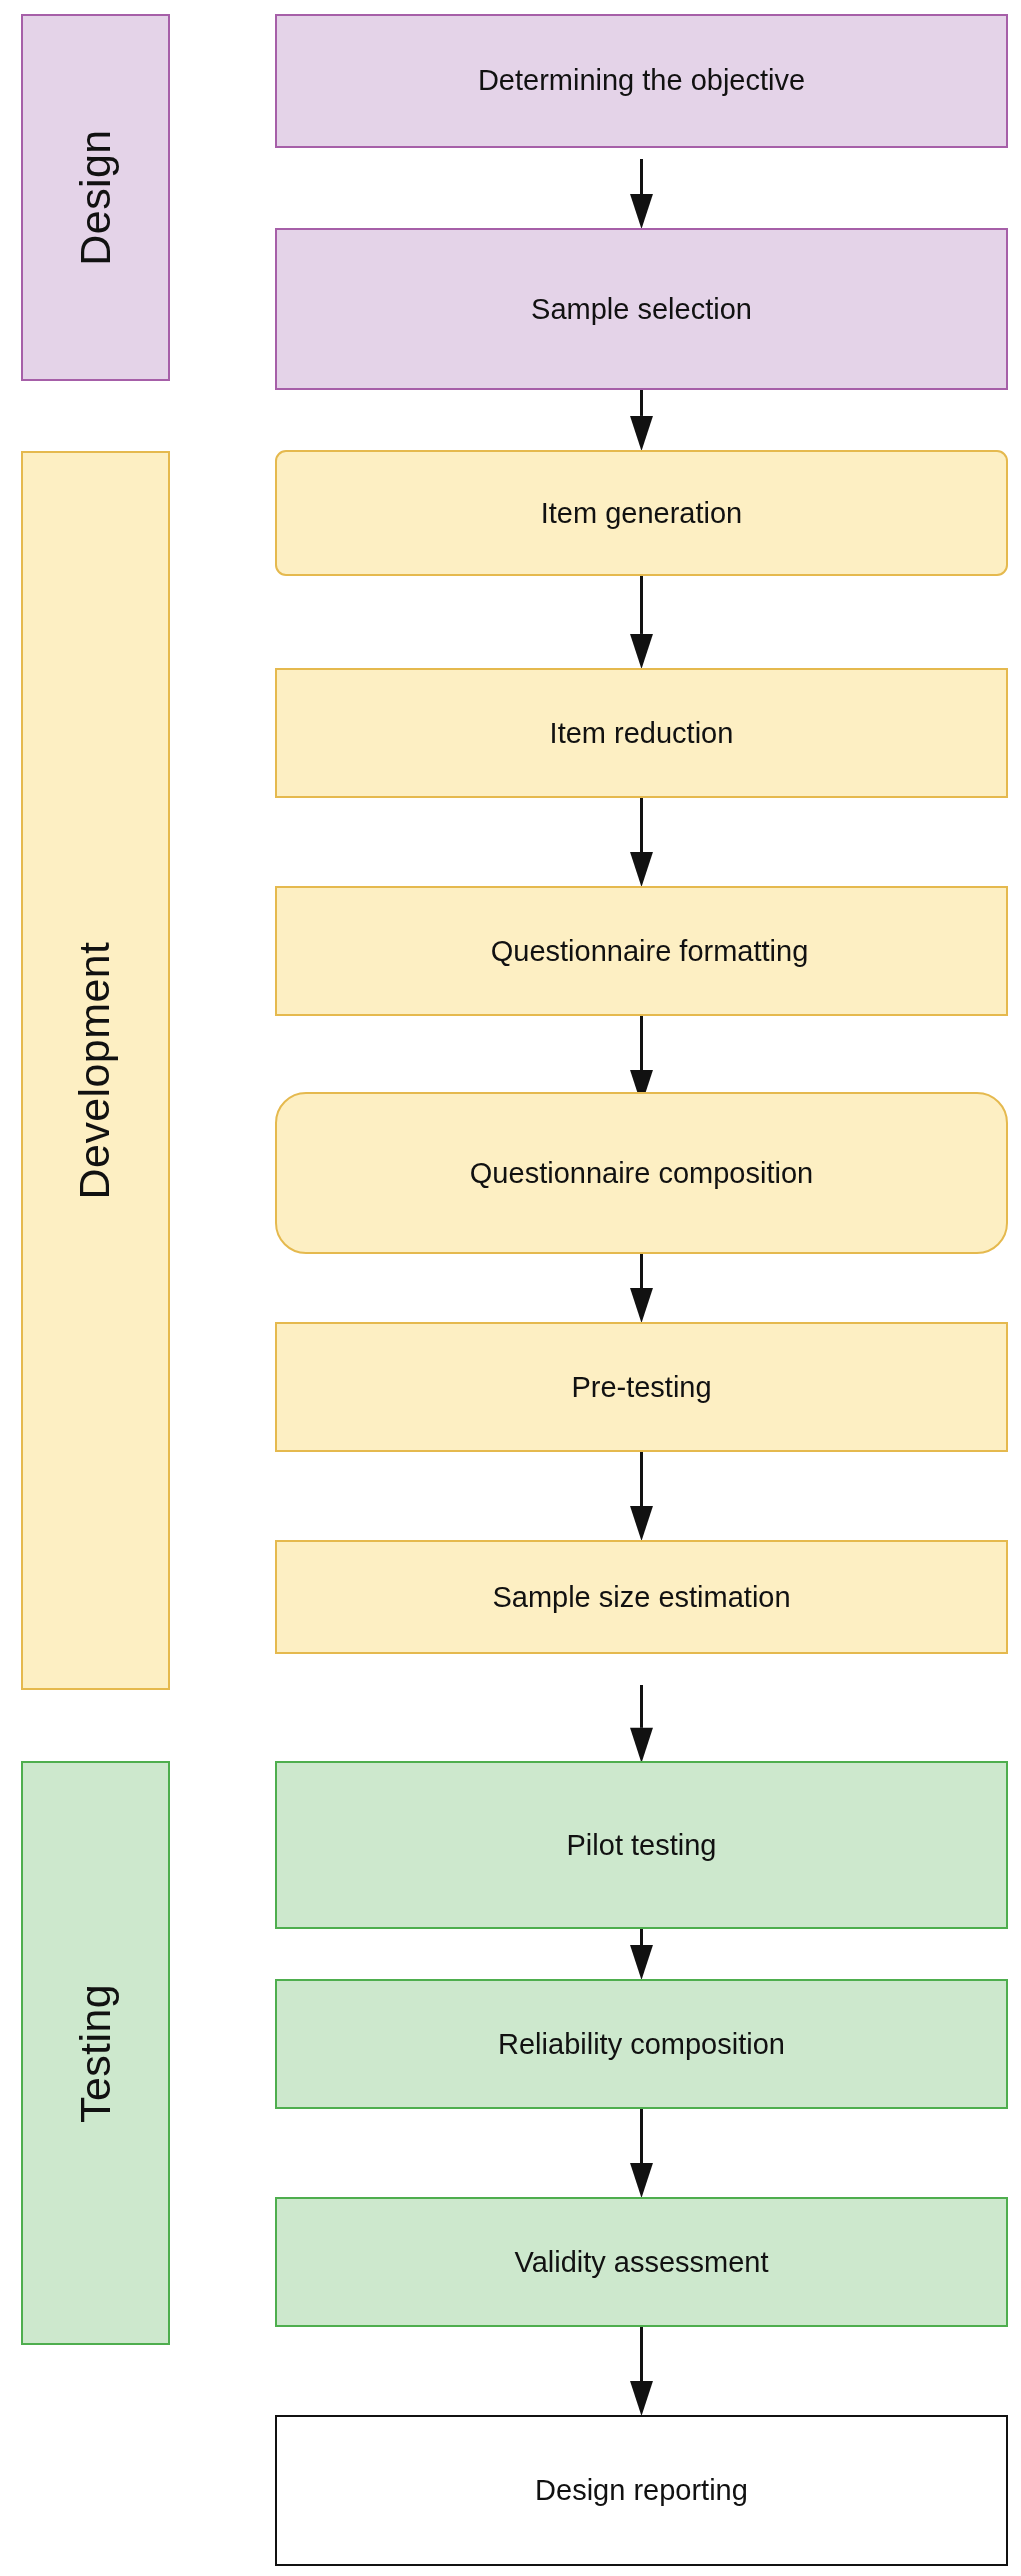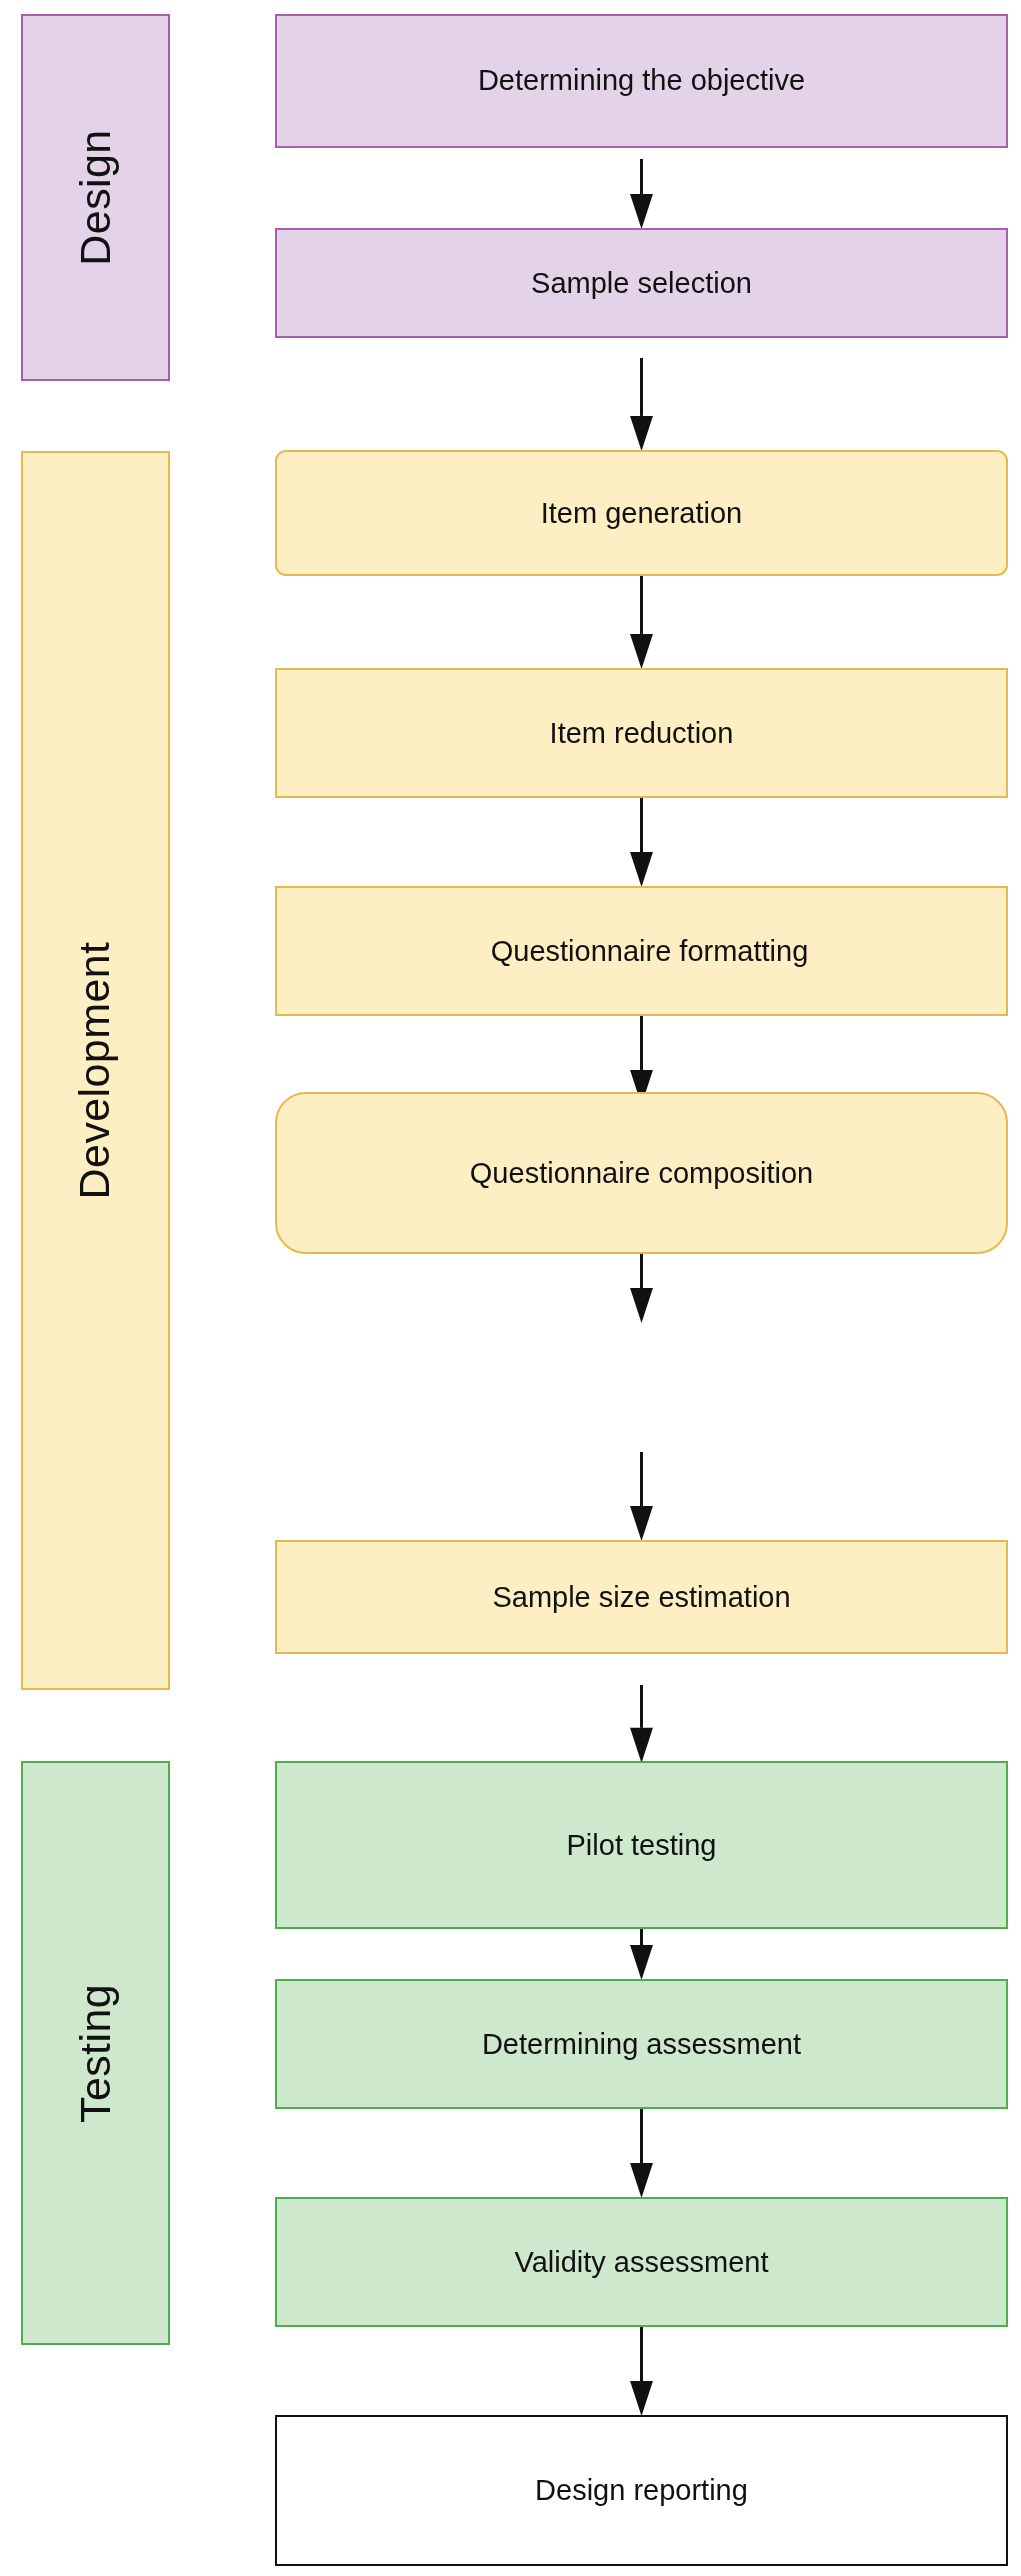--- a/index.html
+++ b/index.html
@@ -174,43 +174,46 @@
     </div>
     <div class="connector" style="top: 2327px; height: 89px;">
       <svg viewBox="0 0 38 117" preserveAspectRatio="none">
         <line x1="19" y1="0" x2="19" y2="71" stroke="#111111" stroke-width="4"></line>
         <polygon points="4,71 34,71 19,117" fill="#111111"></polygon>
       </svg>
     </div>
     <div class="step design" style="top: 13.8px; height: 134px;">
       <span class="step-text">Determining the objective</span>
     </div>
-    <div class="step design" style="top: 228px; height: 110px;">
+    <div class="step design" style="top: 228px; height: 162px;">
       <span class="step-text">Sample selection</span>
     </div>
     <div class="step development" style="top: 450px; height: 126px; border-radius: 11px;">
       <span class="step-text">Item generation</span>
     </div>
     <div class="step development" style="top: 668px; height: 130px;">
       <span class="step-text">Item reduction</span>
     </div>
     <div class="step development" style="top: 886px; height: 130px; padding-left: 16px;">
       <span class="step-text">Questionnaire formatting</span>
     </div>
     <div class="step development" style="top: 1092px; height: 162px; border-radius: 31px;">
       <span class="step-text">Questionnaire composition</span>
     </div>
+    <div class="step development" style="top: 1322px; height: 130px;">
+      <span class="step-text">Pre-testing</span>
+    </div>
     <div class="step development" style="top: 1540px; height: 114px;">
       <span class="step-text">Sample size estimation</span>
     </div>
     <div class="step testing" style="top: 1761px; height: 168px;">
       <span class="step-text">Pilot testing</span>
     </div>
     <div class="step testing" style="top: 1979px; height: 130px;">
-      <span class="step-text">Determining assessment</span>
+      <span class="step-text">Reliability composition</span>
     </div>
     <div class="step testing" style="top: 2197px; height: 130px;">
       <span class="step-text">Validity assessment</span>
     </div>
     <div class="step report" style="top: 2415px; height: 151px;">
       <span class="step-text">Design reporting</span>
     </div>
   </div>
 
 

